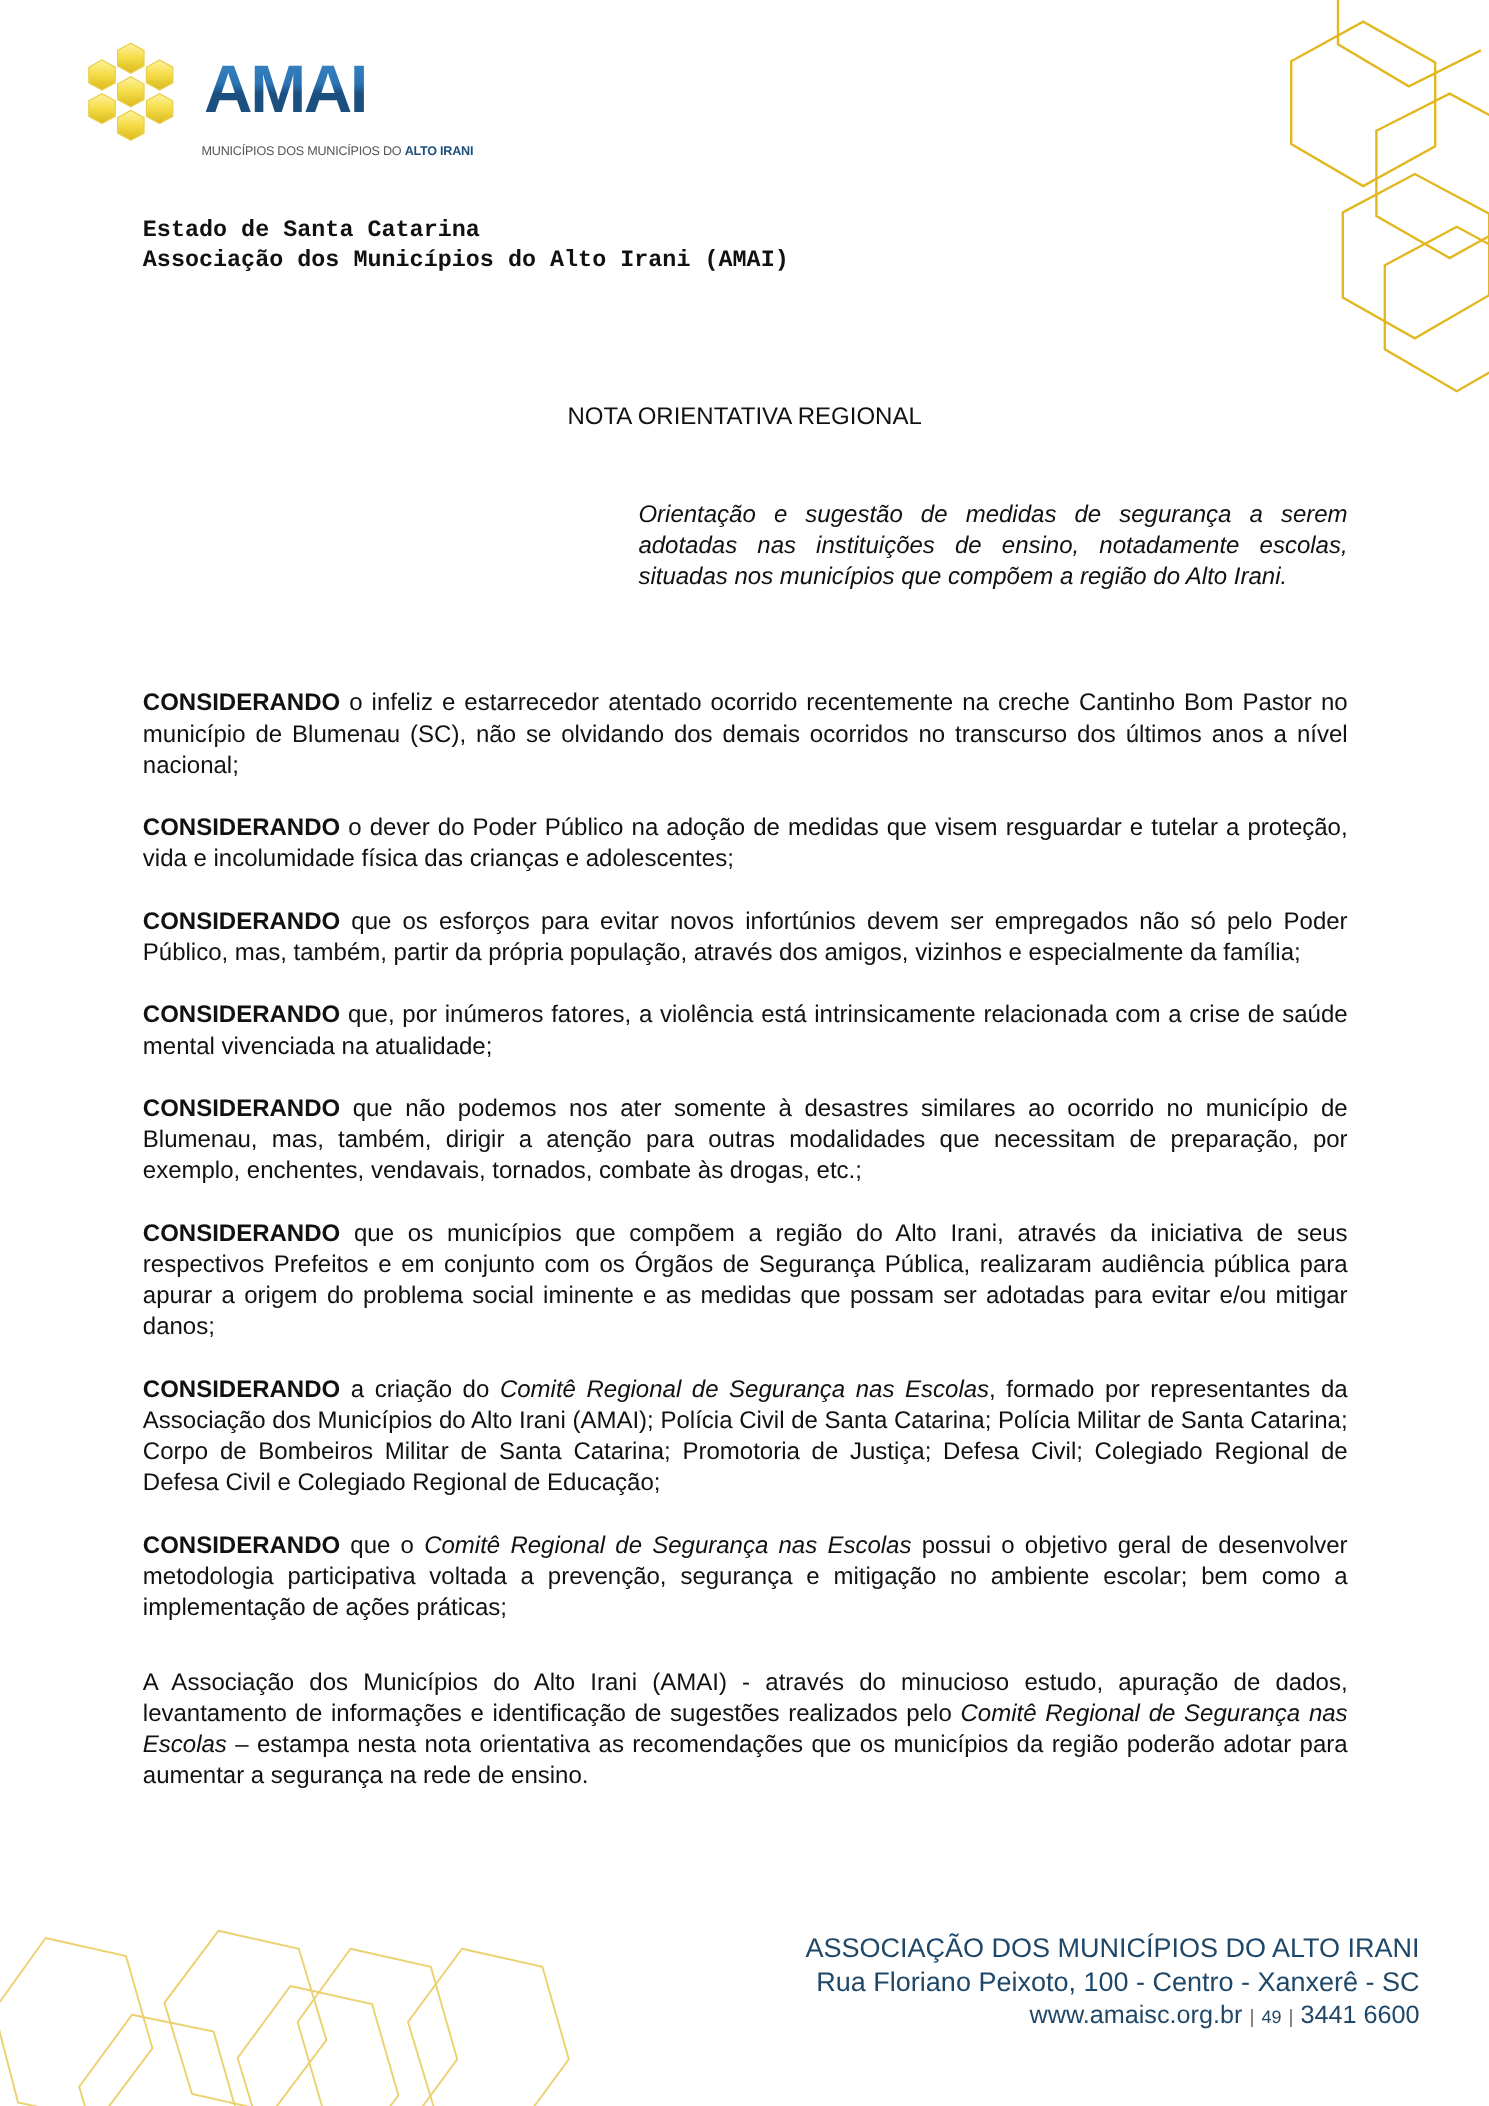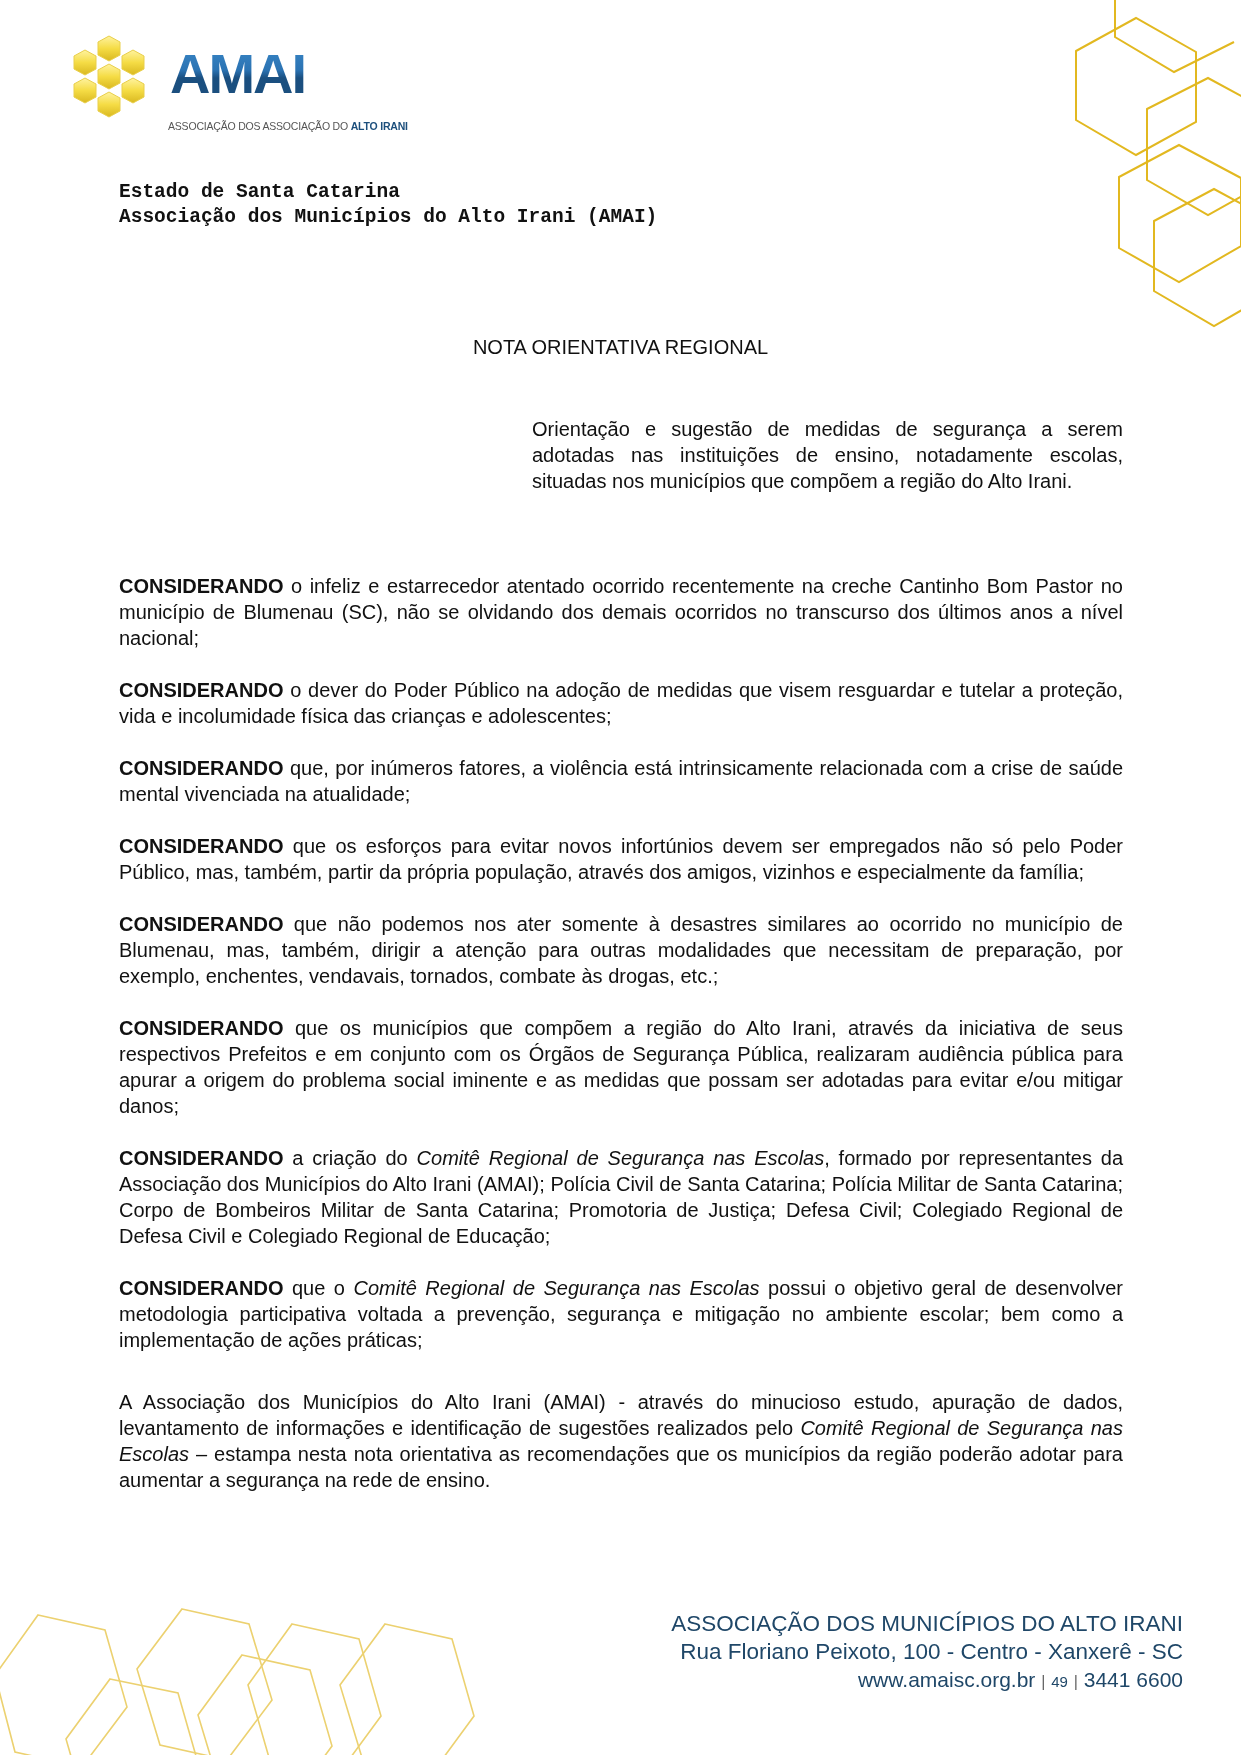--- a/index.html
+++ b/index.html
@@ -15,21 +15,21 @@
   .logo-sub { position: absolute; left: 106px; top: 90px; font-size: 10.5px; color: #555; white-space: nowrap; letter-spacing: -0.2px; }
   .logo-sub b { color: #1d4f7c; }
 
   .deco-top { position: absolute; right: 0; top: 0; width: 210px; height: 340px; }
   .deco-bottom { position: absolute; left: 0; top: 1580px; width: 640px; height: 175px; }
 
   .header-lines { position: absolute; left: 119px; top: 180px; font-weight: 700; font-size: 19.5px; line-height: 25px; font-family: Liberation Mono, monospace; }
 
   .title { position: absolute; left: 0; width: 1241px; top: 336px; text-align: center; font-weight: 400; font-size: 20px; }
 
-  .ementa { position: absolute; left: 532px; top: 416px; width: 591px; font-size: 20px; line-height: 26px; text-align: justify; }
+  .ementa { position: absolute; left: 532px; top: 416px; width: 591px; font-size: 20px; line-height: 26px; text-align: justify; font-style: italic; }
 
   .body { position: absolute; left: 119px; top: 573px; width: 1004px; font-size: 20px; line-height: 26px; text-align: justify; }
   .para { margin: 0 0 26px 0; }
   .para b { font-weight: 700; }
   .para i { font-style: italic; }
   .para.spaced { margin-top: 36px; }
 
   .footer { position: absolute; right: 58px; top: 1610px; text-align: right; color: #1f4768; font-size: 22.5px; line-height: 28px; }
   .footer .line3 { font-size: 21px; }
   .footer .sep { color: #666; font-size: 16px; }
@@ -51,21 +51,21 @@
       <polygon points="36,12 47,6 58,12 58,25 47,31 36,25"></polygon>
       <polygon points="12,26 23,20 34,26 34,39 23,45 12,39"></polygon>
       <polygon points="60,26 71,20 82,26 82,39 71,45 60,39"></polygon>
       <polygon points="36,40 47,34 58,40 58,53 47,59 36,53"></polygon>
       <polygon points="12,54 23,48 34,54 34,67 23,73 12,67"></polygon>
       <polygon points="60,54 71,48 82,54 82,67 71,73 60,67"></polygon>
       <polygon points="36,68 47,62 58,68 58,81 47,87 36,81"></polygon>
     </g>
   </svg>
   <div class="logo-word">AMAI</div>
-  <div class="logo-sub"><span>ASSOCIAÇÃO DOS ASSOCIAÇÃO DO </span><b>ALTO IRANI</b></div>
+  <div class="logo-sub"><span>MUNICÍPIOS DOS MUNICÍPIOS DO </span><b>ALTO IRANI</b></div>
 </div>
 
 <svg class="deco-top" viewBox="0 0 210 340">
   <g fill="none" stroke="#e2b820" stroke-width="2">
     <polyline points="84,0 84,37 143,72 203,42"></polyline>
     <polygon points="45,51 105,18 165,52 165,122 105,155 45,120"></polygon>
     <polygon points="116,109 177,78 240,112 240,180 177,215 116,180"></polygon>
     <polygon points="88,177 148,145 210,178 210,246 148,282 88,248"></polygon>
     <polygon points="123,221 183,189 244,222 244,291 183,326 123,291"></polygon>
   </g>
@@ -87,22 +87,22 @@
   <div>Associação dos Municípios do Alto Irani (AMAI)</div>
 </div>
 
 <div class="title">NOTA ORIENTATIVA REGIONAL</div>
 
 <div class="ementa">Orientação e sugestão de medidas de segurança a serem adotadas nas instituições de ensino, notadamente escolas, situadas nos municípios que compõem a região do Alto Irani.</div>
 
 <div class="body">
   <p class="para"><b>CONSIDERANDO</b><span> o infeliz e estarrecedor atentado ocorrido recentemente na creche Cantinho Bom Pastor no município de Blumenau (SC), não se olvidando dos demais ocorridos no transcurso dos últimos anos a nível nacional;</span></p>
   <p class="para"><b>CONSIDERANDO</b><span> o dever do Poder Público na adoção de medidas que visem resguardar e tutelar a proteção, vida e incolumidade física das crianças e adolescentes;</span></p>
+  <p class="para"><b>CONSIDERANDO</b><span> que os esforços para evitar novos infortúnios devem ser empregados não só pelo Poder Público, mas, também, partir da própria população, através dos amigos, vizinhos e especialmente da família;</span></p>
   <p class="para"><b>CONSIDERANDO</b><span> que, por inúmeros fatores, a violência está intrinsicamente relacionada com a crise de saúde mental vivenciada na atualidade;</span></p>
-  <p class="para"><b>CONSIDERANDO</b><span> que os esforços para evitar novos infortúnios devem ser empregados não só pelo Poder Público, mas, também, partir da própria população, através dos amigos, vizinhos e especialmente da família;</span></p>
   <p class="para"><b>CONSIDERANDO</b><span> que não podemos nos ater somente à desastres similares ao ocorrido no município de Blumenau, mas, também, dirigir a atenção para outras modalidades que necessitam de preparação, por exemplo, enchentes, vendavais, tornados, combate às drogas, etc.;</span></p>
   <p class="para"><b>CONSIDERANDO</b><span> que os municípios que compõem a região do Alto Irani, através da iniciativa de seus respectivos Prefeitos e em conjunto com os Órgãos de Segurança Pública, realizaram audiência pública para apurar a origem do problema social iminente e as medidas que possam ser adotadas para evitar e/ou mitigar danos;</span></p>
   <p class="para"><b>CONSIDERANDO</b><span> a criação do </span><i>Comitê Regional de Segurança nas Escolas</i><span>, formado por representantes da Associação dos Municípios do Alto Irani (AMAI); Polícia Civil de Santa Catarina; Polícia Militar de Santa Catarina; Corpo de Bombeiros Militar de Santa Catarina; Promotoria de Justiça; Defesa Civil; Colegiado Regional de Defesa Civil e Colegiado Regional de Educação;</span></p>
   <p class="para"><b>CONSIDERANDO</b><span> que o </span><i>Comitê Regional de Segurança nas Escolas</i><span> possui o objetivo geral de desenvolver metodologia participativa voltada a prevenção, segurança e mitigação no ambiente escolar; bem como a implementação de ações práticas;</span></p>
   <p class="para spaced"><span>A Associação dos Municípios do Alto Irani (AMAI) - através do minucioso estudo, apuração de dados, levantamento de informações e identificação de sugestões realizados pelo </span><i>Comitê Regional de Segurança nas Escolas</i><span> – estampa nesta nota orientativa as recomendações que os municípios da região poderão adotar para aumentar a segurança na rede de ensino.</span></p>
 </div>
 
 <div class="footer">
   <div>ASSOCIAÇÃO DOS MUNICÍPIOS DO ALTO IRANI</div>
   <div>Rua Floriano Peixoto, 100 - Centro - Xanxerê - SC</div>

